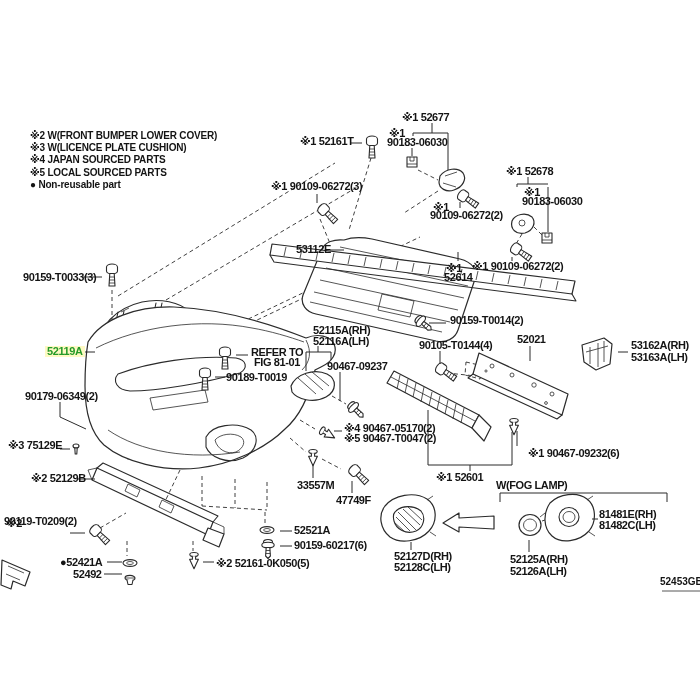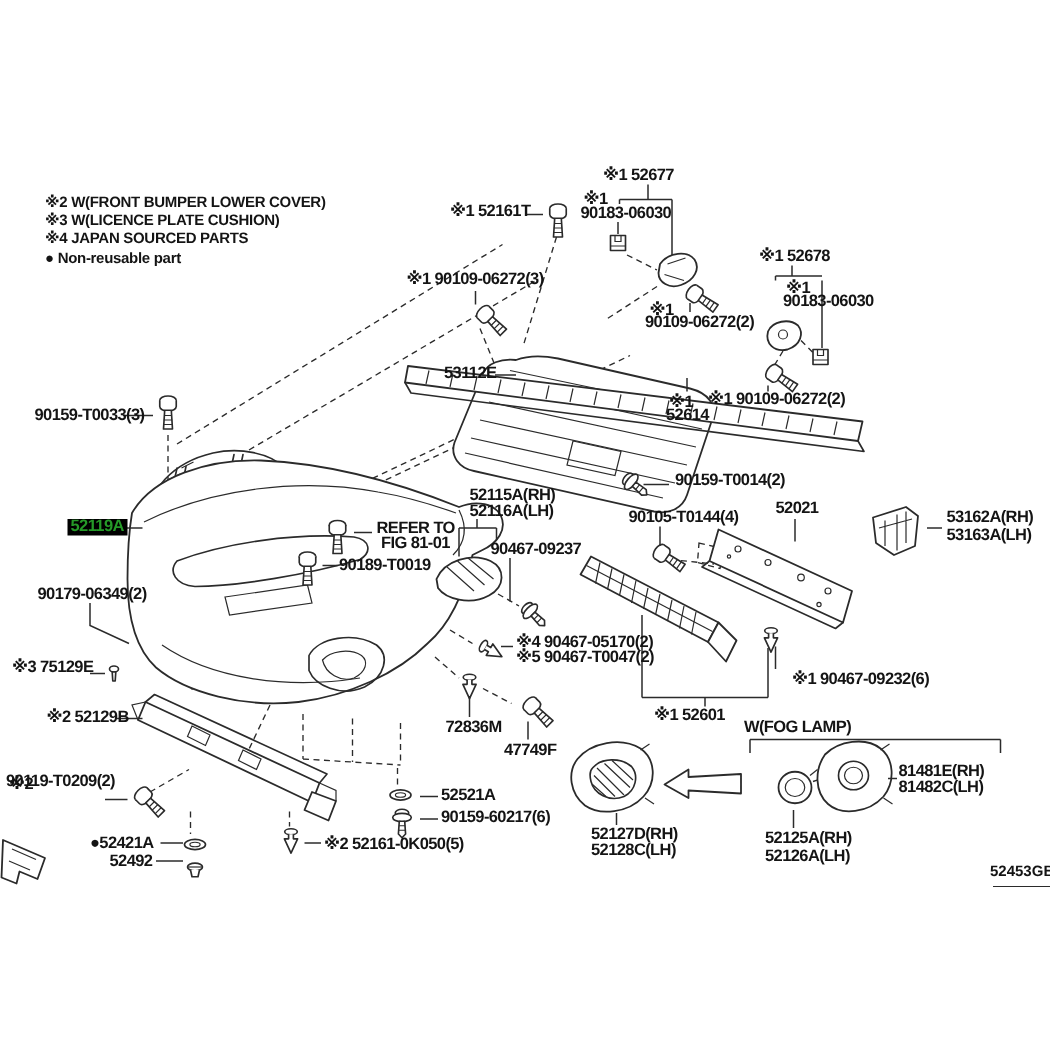--- a/index.html
+++ b/index.html
@@ -277,59 +277,60 @@
     <path class="ldr" d="M529,540 V552"></path>
     <path class="ldr" d="M411,542 V550"></path>
     <path class="thin" d="M662,591 H700"></path>
   </g>
 </svg>
 
 <div id="legend">
       <div class="legend-row">※2 W(FRONT BUMPER LOWER COVER)</div>
       <div class="legend-row">※3 W(LICENCE PLATE CUSHION)</div>
       <div class="legend-row">※4 JAPAN SOURCED PARTS</div>
+      <div class="legend-row">※5 LOCAL SOURCED PARTS</div>
       <div class="legend-row">● Non-reusable part</div>
     </div>
 <div id="labels-layer">
       <div class="plabel" style="left: 402px; top: 112px;">※1 52677</div>
       <div class="plabel" style="left: 300px; top: 136px;">※1 52161T</div>
       <div class="plabel" style="left: 389px; top: 128px;">※1</div>
       <div class="plabel" style="left: 387px; top: 137px;">90183-06030</div>
       <div class="plabel" style="left: 271px; top: 181px;">※1 90109-06272(3)</div>
       <div class="plabel" style="left: 506px; top: 166px;">※1 52678</div>
       <div class="plabel" style="left: 524px; top: 187px;">※1</div>
       <div class="plabel" style="left: 522px; top: 196px;">90183-06030</div>
       <div class="plabel" style="left: 433px; top: 202px;">※1</div>
       <div class="plabel" style="left: 430px; top: 210px;">90109-06272(2)</div>
       <div class="plabel" style="left: 472px; top: 261px;">※1 90109-06272(2)</div>
       <div class="plabel" style="left: 296px; top: 244px;">53112E</div>
       <div class="plabel" style="left: 446px; top: 263px;">※1</div>
       <div class="plabel" style="left: 444px; top: 272px;">52614</div>
       <div class="plabel" style="left: 23px; top: 272px;">90159-T0033(3)</div>
-      <div class="plabel hl" style="left: 45px; top: 346px; background: #000000; color: rgb(37, 154, 40);">52119A</div>
+      <div class="plabel hl" style="left: 45px; top: 346px; background: #fef9c3; color: rgb(37, 154, 40);">52119A</div>
       <div class="plabel" style="left: 450px; top: 315px;">90159-T0014(2)</div>
       <div class="plabel" style="left: 313px; top: 325px;">52115A(RH)</div>
       <div class="plabel" style="left: 313px; top: 336px;">52116A(LH)</div>
       <div class="plabel" style="left: 251px; top: 347px;">REFER TO</div>
       <div class="plabel" style="left: 254px; top: 357px;">FIG 81-01</div>
       <div class="plabel" style="left: 327px; top: 361px;">90467-09237</div>
       <div class="plabel" style="left: 226px; top: 372px;">90189-T0019</div>
       <div class="plabel" style="left: 419px; top: 340px;">90105-T0144(4)</div>
       <div class="plabel" style="left: 517px; top: 334px;">52021</div>
       <div class="plabel" style="left: 631px; top: 340px;">53162A(RH)</div>
       <div class="plabel" style="left: 631px; top: 352px;">53163A(LH)</div>
       <div class="plabel" style="left: 25px; top: 391px;">90179-06349(2)</div>
       <div class="plabel" style="left: 344px; top: 423px;">※4 90467-05170(2)</div>
       <div class="plabel" style="left: 344px; top: 433px;">※5 90467-T0047(2)</div>
       <div class="plabel" style="left: 480px; top: 448px; margin-left: 48px;">※1 90467-09232(6)</div>
       <div class="plabel" style="left: 436px; top: 472px;">※1 52601</div>
       <div class="plabel" style="left: 496px; top: 480px;">W(FOG LAMP)</div>
       <div class="plabel" style="left: 8px; top: 440px;">※3 75129E</div>
       <div class="plabel" style="left: 31px; top: 473px;">※2 52129B</div>
-      <div class="plabel" style="left: 297px; top: 480px;">72836M</div>
+      <div class="plabel" style="left: 297px; top: 480px;">33557M</div>
       <div class="plabel" style="left: 336px; top: 495px;">47749F</div>
       <div class="plabel" style="left: 6px; top: 518px;">※2</div>
       <div class="plabel" style="left: 4px; top: 516px;">90119-T0209(2)</div>
       <div class="plabel" style="left: 60px; top: 557px;">●52421A</div>
       <div class="plabel" style="left: 73px; top: 569px;">52492</div>
       <div class="plabel" style="left: 294px; top: 525px;">52521A</div>
       <div class="plabel" style="left: 294px; top: 540px;">90159-60217(6)</div>
       <div class="plabel" style="left: 216px; top: 558px;">※2 52161-0K050(5)</div>
       <div class="plabel" style="left: 394px; top: 551px;">52127D(RH)</div>
       <div class="plabel" style="left: 394px; top: 562px;">52128C(LH)</div>

